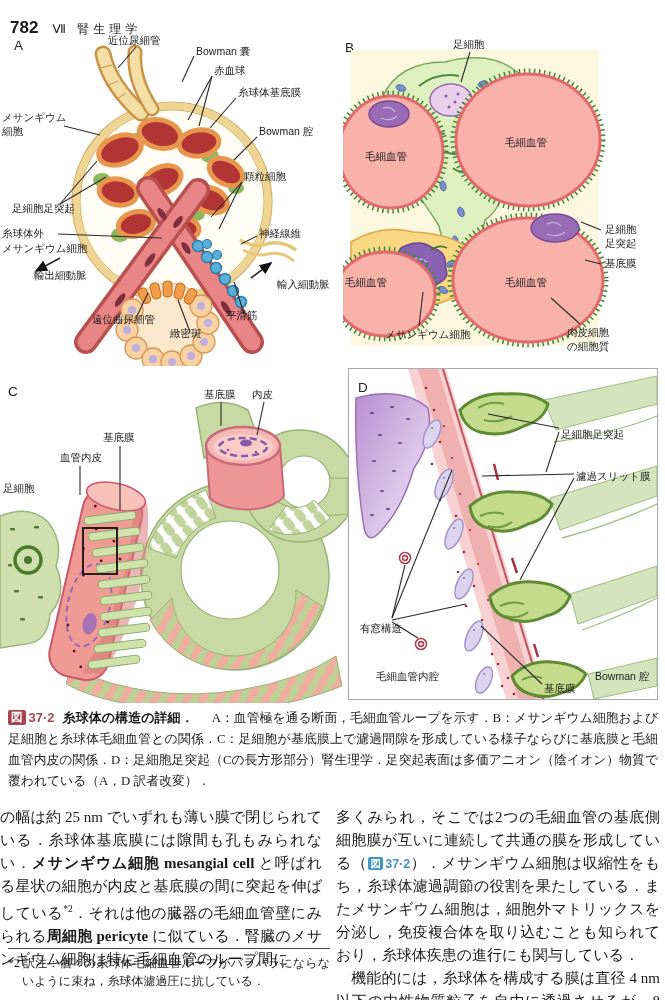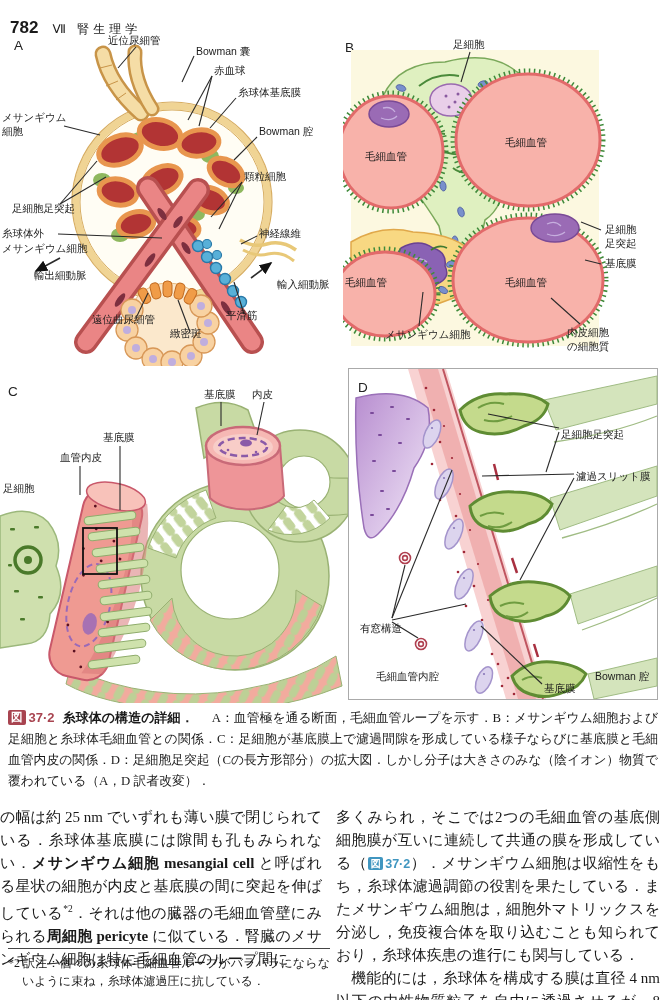--- a/index.html
+++ b/index.html
@@ -484,21 +484,21 @@
     <text x="213" y="70">足細胞足突起</text>
     <text x="228" y="112">濾過スリット膜</text>
     <text x="12" y="264">有窓構造</text>
     <text x="28" y="312">毛細血管内腔</text>
     <text x="196" y="324">基底膜</text>
     <text x="247" y="312">Bowman 腔</text>
   </svg>
   </div>
 
   <div class="caption">
-    <span class="figbadge">図</span><span class="fignum">37·2</span><span class="captitle">糸球体の構造の詳細．</span><span>A：血管極を通る断面，毛細血管ループを示す．B：メサンギウム細胞および足細胞と糸球体毛細血管との関係．C：足細胞が基底膜上で濾過間隙を形成している様子ならびに基底膜と毛細血管内皮の関係．D：足細胞足突起（Cの長方形部分）の拡大図．しかし分子は大きさのみな（陰イオン）物質で覆われている（A，D 訳者改変）．</span>
+    <span class="figbadge">図</span><span class="fignum">37·2</span><span class="captitle">糸球体の構造の詳細．</span><span>A：血管極を通る断面，毛細血管ループを示す．B：メサンギウム細胞および足細胞と糸球体毛細血管との関係．C：足細胞が基底膜上で濾過間隙を形成している様子ならびに基底膜と毛細血管内皮の関係．D：足細胞足突起（Cの長方形部分）腎生理学．足突起表面は多価アニオン（陰イオン）物質で覆われている（A，D 訳者改変）．</span>
   </div>
 
   <div class="col col-left">
     <span>の幅は約 25 nm でいずれも薄い膜で閉じられている．糸球体基底膜には隙間も孔もみられない．</span><b>メサンギウム細胞 mesangial cell </b><span>と呼ばれる星状の細胞が内皮と基底膜の間に突起を伸ばしている</span><sup>*2</sup><span>．それは他の臓器の毛細血管壁にみられる</span><b>周細胞 pericyte </b><span>に似ている．腎臓のメサンギウム細胞は特に毛細血管のループ間に</span>
   </div>
 
   <div class="col col-right">
     <span>多くみられ，そこでは2つの毛細血管の基底側細胞膜が互いに連続して共通の膜を形成している（</span><span class="refbadge">図</span><span class="refnum">37·2</span><span>）．メサンギウム細胞は収縮性をもち，糸球体濾過調節の役割を果たしている．またメサンギウム細胞は，細胞外マトリックスを分泌し，免疫複合体を取り込むことも知られており，糸球体疾患の進行にも関与している．</span>
     <div class="p2">　機能的には，糸球体を構成する膜は直径 4 nm 以下の中性物質粒子を自由に透過させるが，8 nm 以上のものはまったく通さない．しかし分子は大きさのみな</div>
   </div>

